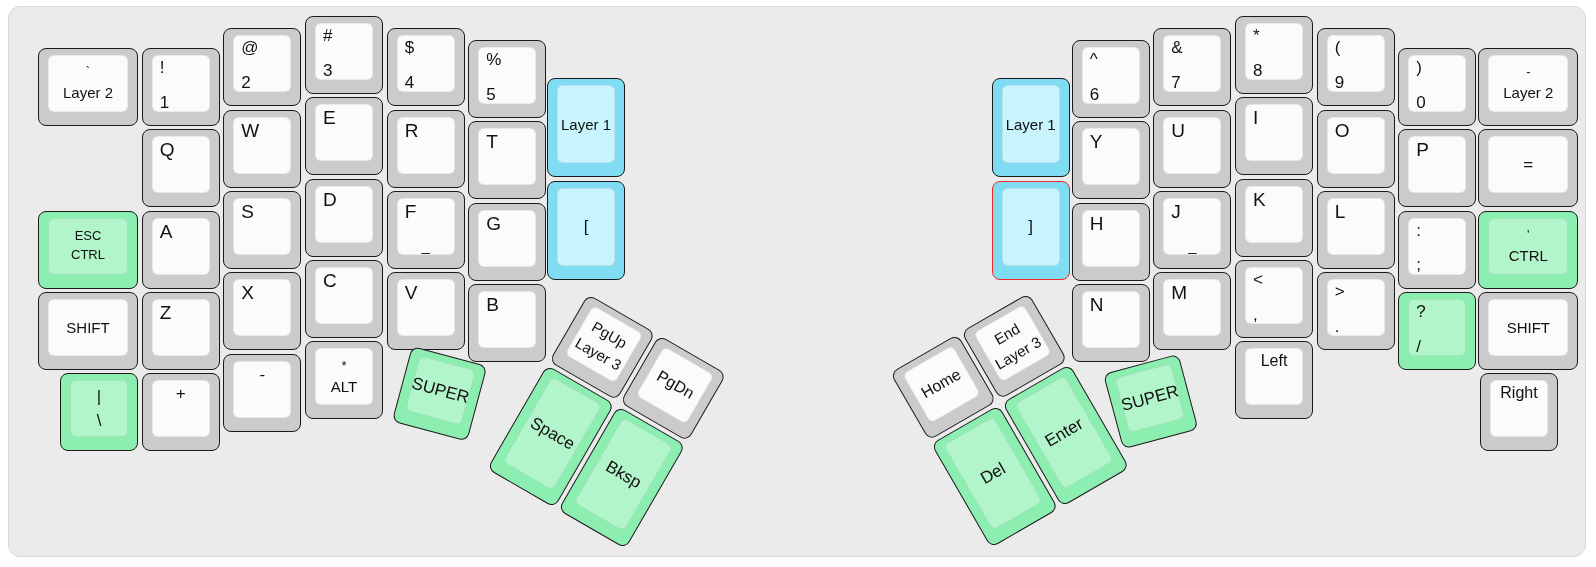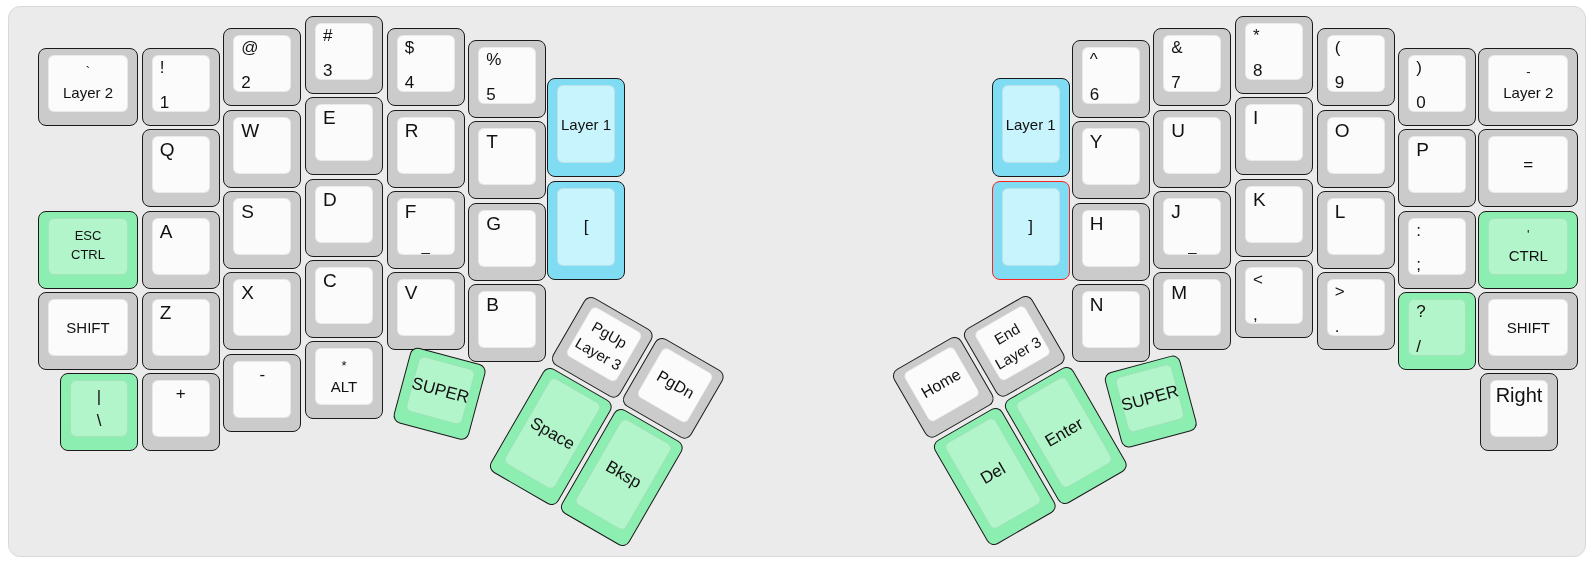--- a/index.html
+++ b/index.html
@@ -324,20 +324,26 @@
         <span>K</span>
       </div>
     </div>
     <div class="key" style="left: 1235px; top: 260px; width: 78px; height: 78px; background: rgb(203, 203, 203); border-color: rgb(26, 26, 26);">
       <div class="cap" style="background: rgb(251, 251, 251);"></div>
       <div class="label a-tl" style="font-size: 17px; color: rgb(17, 17, 17);">
         <span>&lt;</span>
         <span>,</span>
       </div>
     </div>
+    <div class="key" style="left: 1235px; top: 341.3px; width: 78px; height: 78px; background: rgb(203, 203, 203); border-color: rgb(26, 26, 26);">
+      <div class="cap" style="background: rgb(251, 251, 251);"></div>
+      <div class="label a-tc" style="font-size: 16px; color: rgb(17, 17, 17);">
+        <span>Left</span>
+      </div>
+    </div>
     <div class="key" style="left: 1316.7px; top: 28.3px; width: 78px; height: 78px; background: rgb(203, 203, 203); border-color: rgb(26, 26, 26);">
       <div class="cap" style="background: rgb(251, 251, 251);"></div>
       <div class="label a-tl" style="font-size: 17px; color: rgb(17, 17, 17);">
         <span>(</span>
         <span>9</span>
       </div>
     </div>
     <div class="key" style="left: 1316.7px; top: 109.7px; width: 78px; height: 78px; background: rgb(203, 203, 203); border-color: rgb(26, 26, 26);">
       <div class="cap" style="background: rgb(251, 251, 251);"></div>
       <div class="label a-tl" style="font-size: 19px; color: rgb(17, 17, 17);">
@@ -405,21 +411,21 @@
       </div>
     </div>
     <div class="key" style="left: 1478.3px; top: 292px; width: 100px; height: 78px; background: rgb(203, 203, 203); border-color: rgb(26, 26, 26);">
       <div class="cap" style="background: rgb(251, 251, 251);"></div>
       <div class="label a-c" style="font-size: 15px; color: rgb(17, 17, 17);">
         <span>SHIFT</span>
       </div>
     </div>
     <div class="key" style="left: 1480px; top: 373.3px; width: 78px; height: 78px; background: rgb(203, 203, 203); border-color: rgb(26, 26, 26);">
       <div class="cap" style="background: rgb(251, 251, 251);"></div>
-      <div class="label a-tc" style="font-size: 20px; color: rgb(17, 17, 17); border-radius: 9px;">
+      <div class="label a-tc" style="font-size: 16px; color: rgb(17, 17, 17); border-radius: 9px;">
         <span>Right</span>
       </div>
     </div>
     <div class="key" style="left: 890.1px; top: 373.1px; width: 78px; height: 78px; background: rgb(203, 203, 203); border-color: rgb(26, 26, 26); transform: rotate(-30deg);">
       <div class="cap" style="background: rgb(251, 251, 251);"></div>
       <div class="label a-c" style="font-size: 16px; color: rgb(17, 17, 17);">
         <span>Home</span>
       </div>
     </div>
     <div class="key" style="left: 960.8px; top: 332.3px; width: 78px; height: 78px; background: rgb(203, 203, 203); border-color: rgb(26, 26, 26); transform: rotate(-30deg);">

